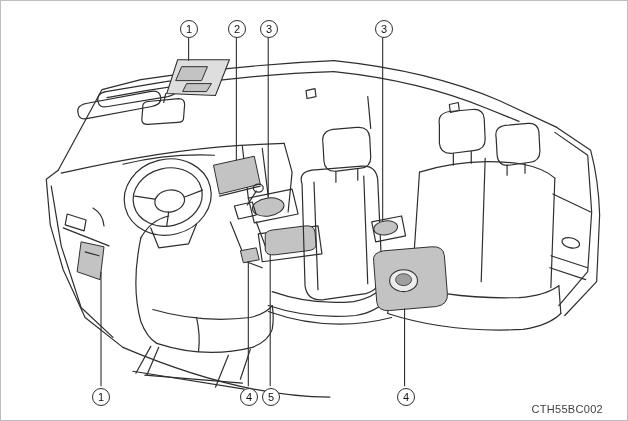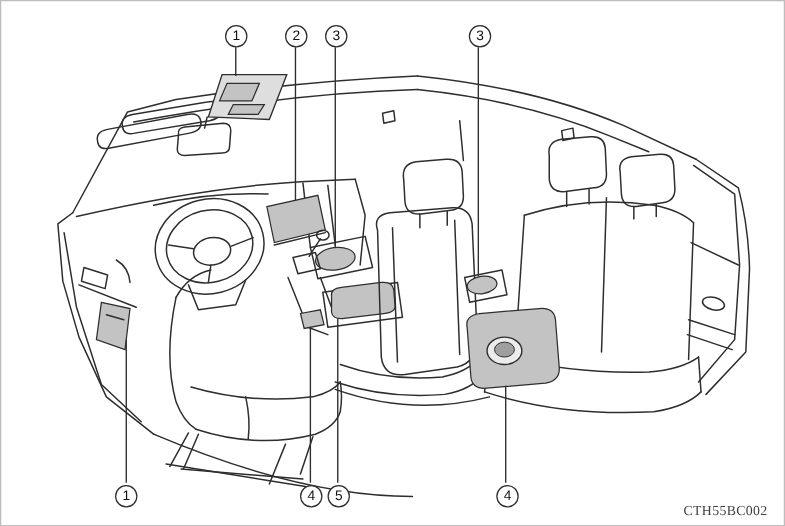--- a/index.html
+++ b/index.html
@@ -10,21 +10,21 @@
   .ln, .ln path, .ln ellipse { fill:none; stroke:var(--color-line,#2e2e2e); stroke-width:1.2;
            stroke-linecap:round; stroke-linejoin:round; }
   .shade { fill:var(--color-shade,#c3c3c3); stroke:var(--color-line,#2e2e2e); stroke-width:1; }
   .shade-light { fill:var(--color-shade_light,#dedede); stroke:var(--color-line,#2e2e2e); stroke-width:1.1; }
   .hole  { fill:#ececec; stroke:var(--color-line,#2e2e2e); stroke-width:1.1; }
   .hole2 { fill:#9f9f9f; stroke:var(--color-line,#2e2e2e); stroke-width:0.8; }
   .leader path { stroke:var(--color-line,#222); stroke-width:1.1; fill:none; }
   .callout { position:absolute; width:18px; height:18px; border:1.4px solid var(--color-line,#1a1a1a);
            border-radius:50%; background:#fff; display:flex; align-items:center; justify-content:center;
            font-size:11px; line-height:1; color:#111; }
-  .figure-code { position:absolute; right:13px; bottom:5px; font-size:11px; color:#3f3f3f; letter-spacing:0.3px;font-family:Liberation Serif, serif; }
+  .figure-code { position:absolute; right:24px; bottom:5px; font-size:11px; color:#3f3f3f; letter-spacing:0.3px; }
 </style>
 </head>
 <body>
 
 <div class="frame">
 
   <svg class="art" viewBox="0 0 628 421">
 
     <g class="ln">
       <path d="M57,170 L101,89 L140,79 Q240,64 334,60"></path>

